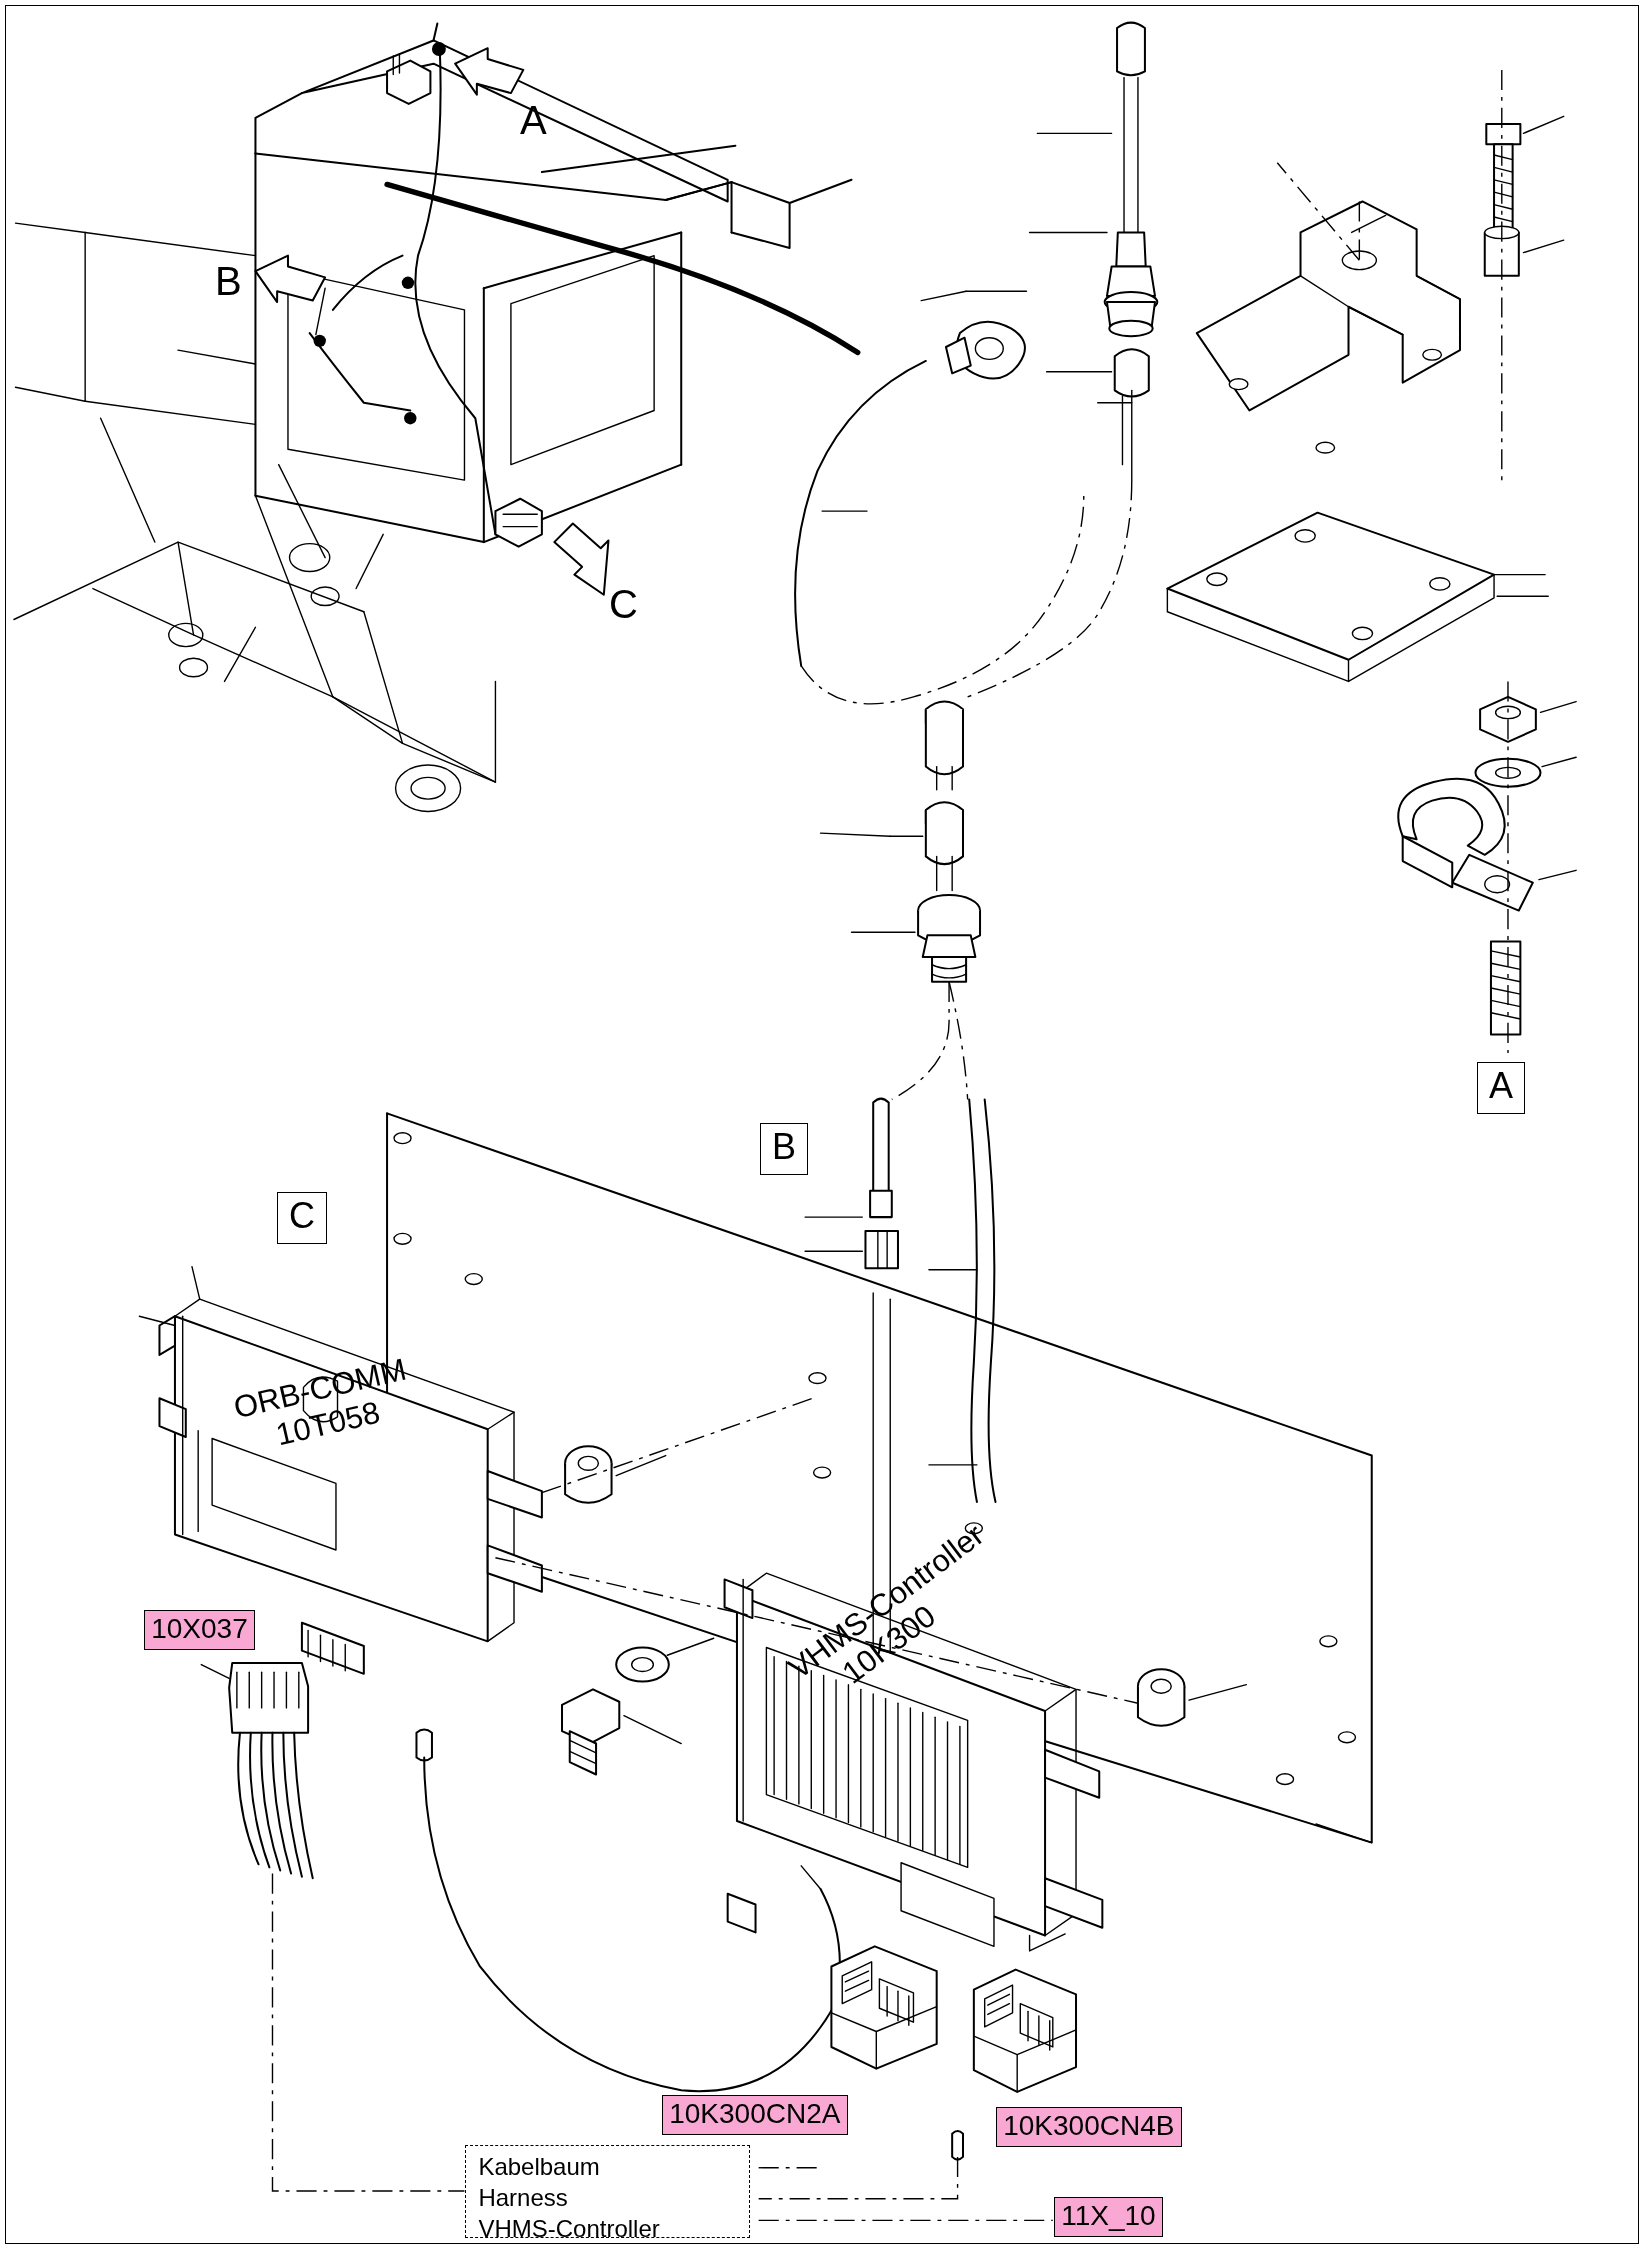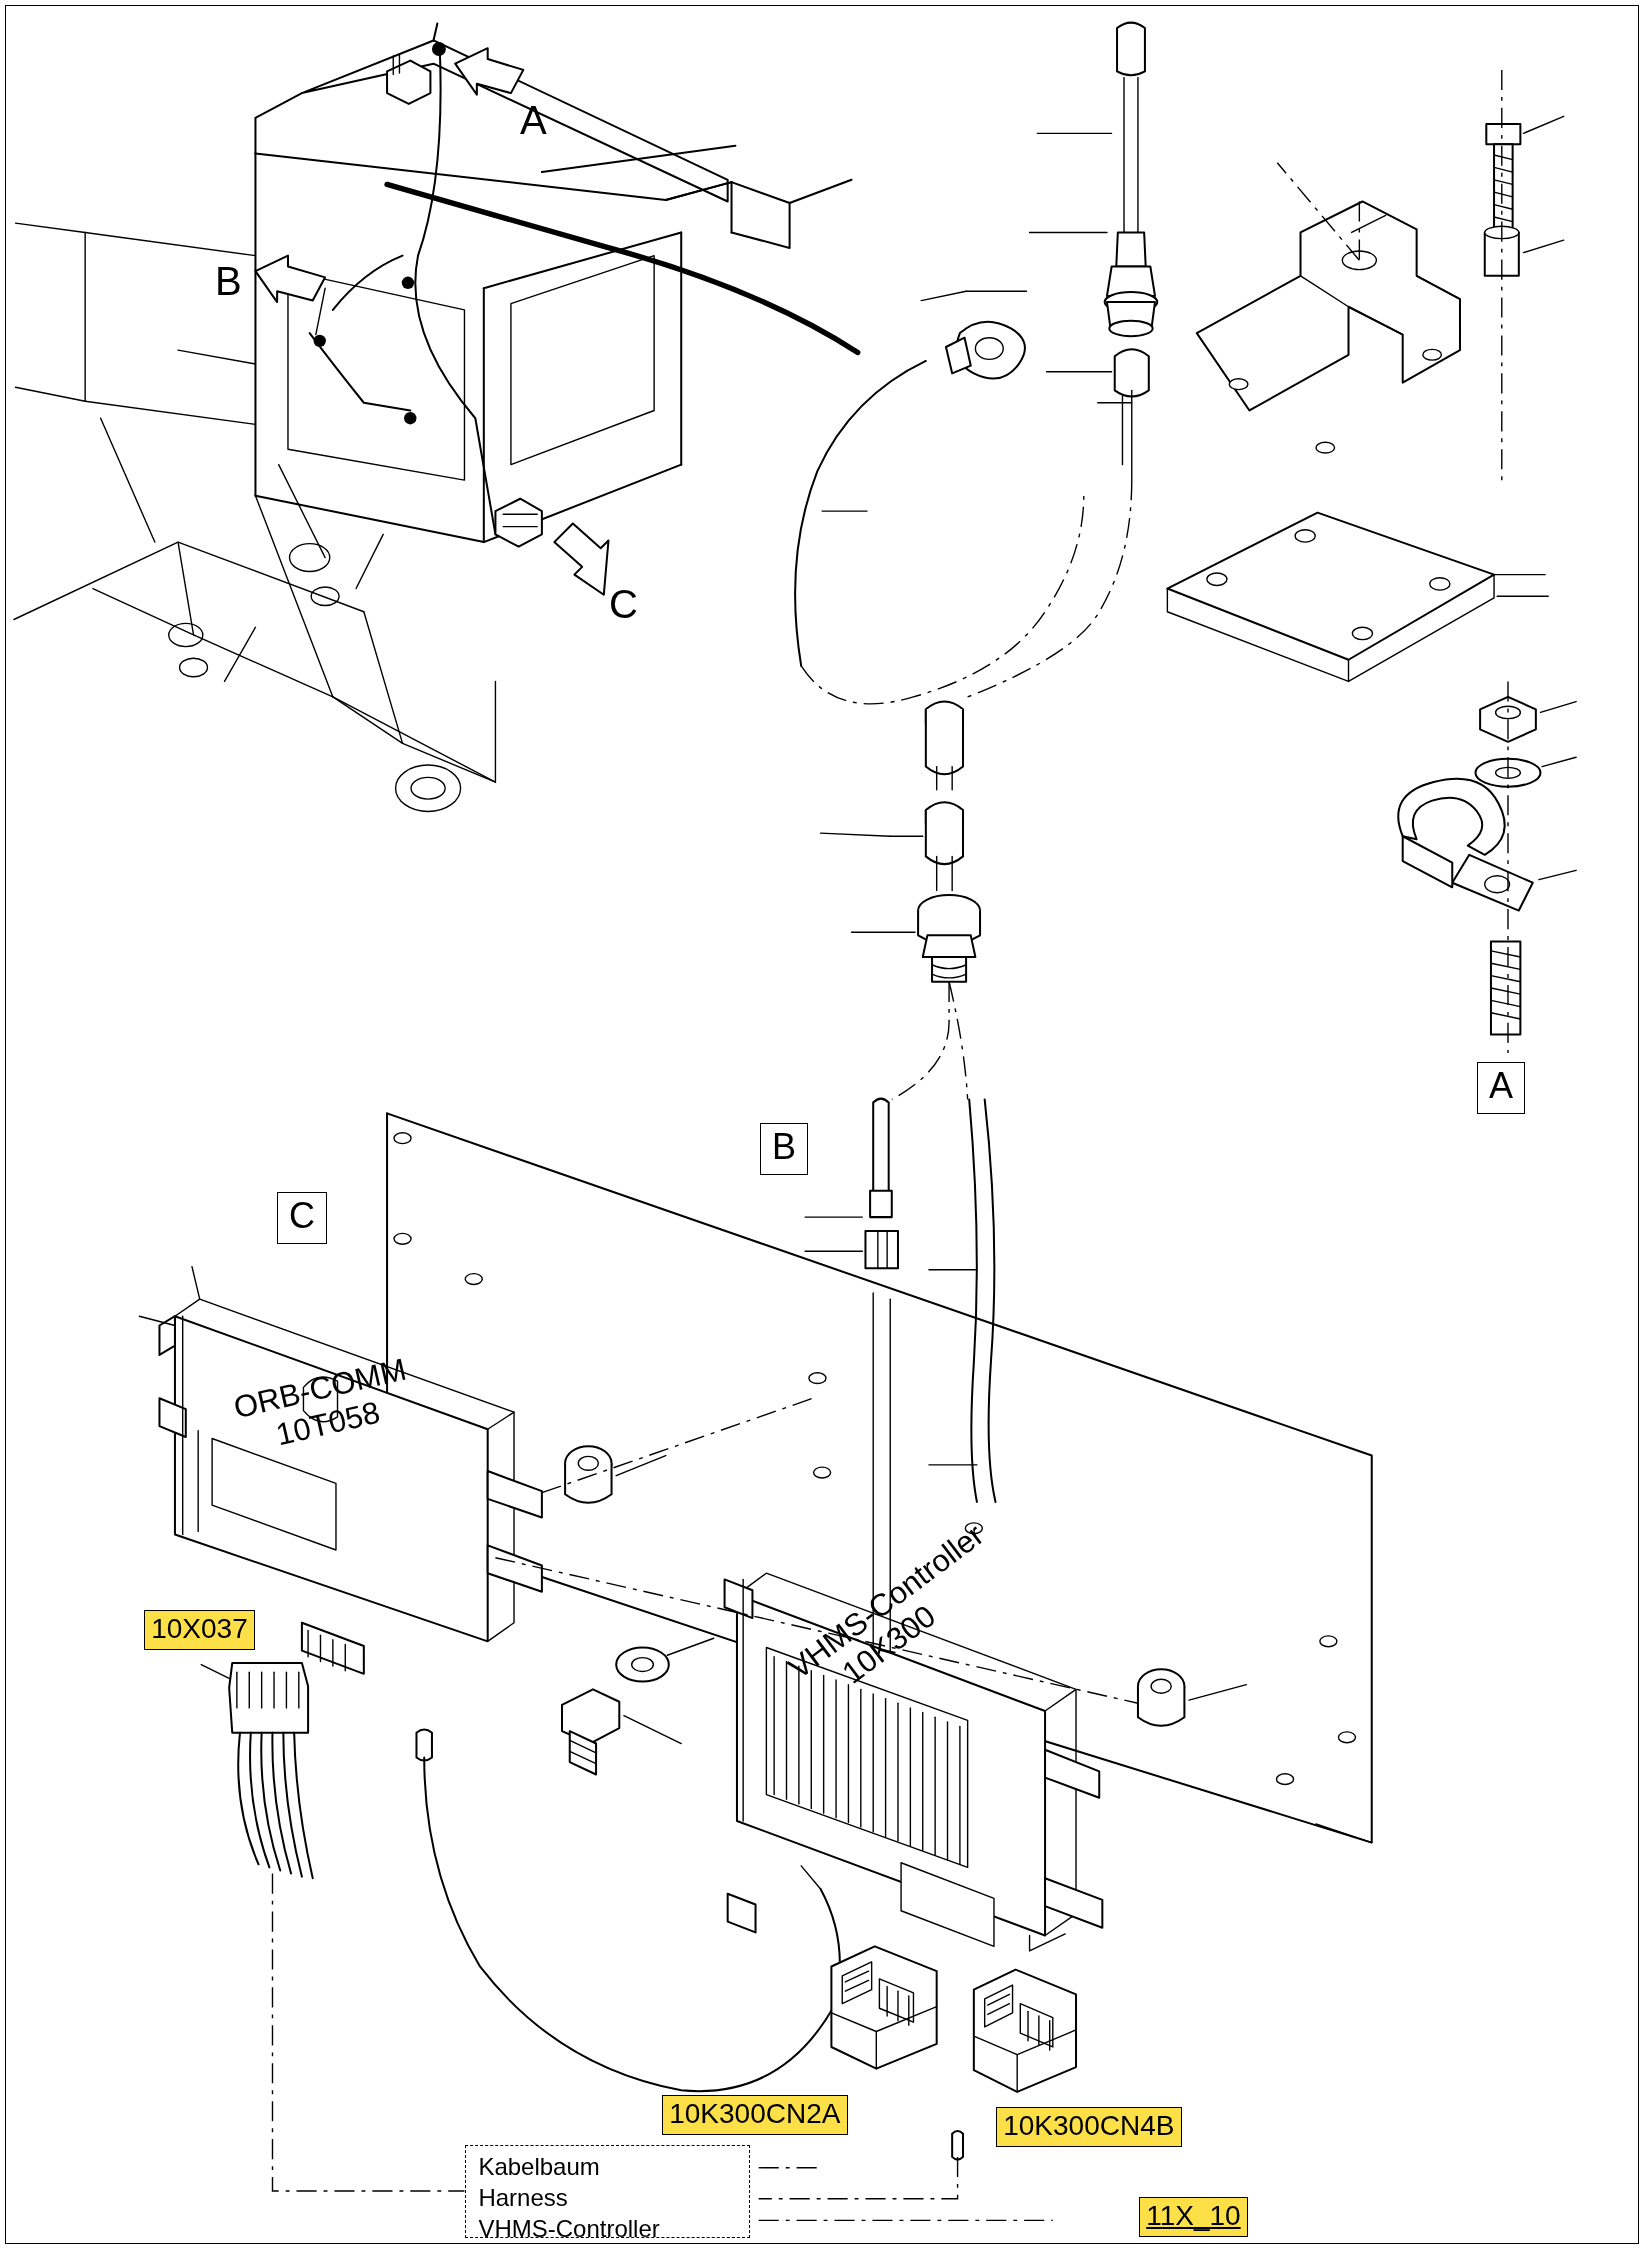--- a/index.html
+++ b/index.html
@@ -50,21 +50,21 @@
   .big-letter {
     font-size: 40px;
   }
   .letter-box {
     font-size: 36px;
     padding: 3.1px 11px 6.2px 11px;
   }
   .part-tag {
     font-size: 28px;
     padding: 2.3px 6.2px 3.9px 6.2px;
-    background: #fde047;
+    background: #f9a8d4;
   }
   .legend-box {
     position: absolute;
     border: 1.5px dashed #000;
     background: #fff;
     font-size: 24px;
     padding: 6.2px 9.3px 7.7px 12.4px;
     box-sizing: border-box;
     line-height: 1.28;
   }
@@ -490,21 +490,21 @@
   </div>
 
   <div class="dev-label rot-vhms" style="left:782px; top:1658px; width:325px; text-align:left;">
     <div style="font-size:31px;">VHMS-Controller</div>
     <div style="font-size:31px; margin-left:40px;">10K300</div>
   </div>
 
   <div class="lbl boxed part-tag" style="left:144px; top:1610px;">10X037</div>
   <div class="lbl boxed part-tag" style="left:662px; top:2095px;">10K300CN2A</div>
   <div class="lbl boxed part-tag" style="left:996px; top:2107px;">10K300CN4B</div>
-  <div class="lbl boxed part-tag" style="left:1139px; top:2197px;text-decoration:underline;">11X_10</div>
+  <div class="lbl boxed part-tag" style="left:1054px; top:2197px;">11X_10</div>
 
   <div class="legend-box" style="left:465px; top:2145px; width:285px; height:93px;">
     <div>Kabelbaum</div>
     <div>Harness</div>
     <div>VHMS-Controller</div>
   </div>
 </div>
 
 
 </body></html>

